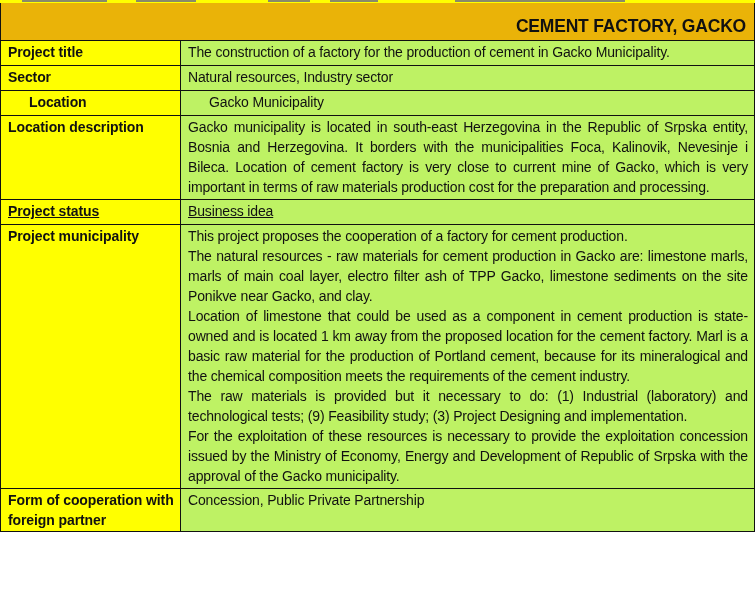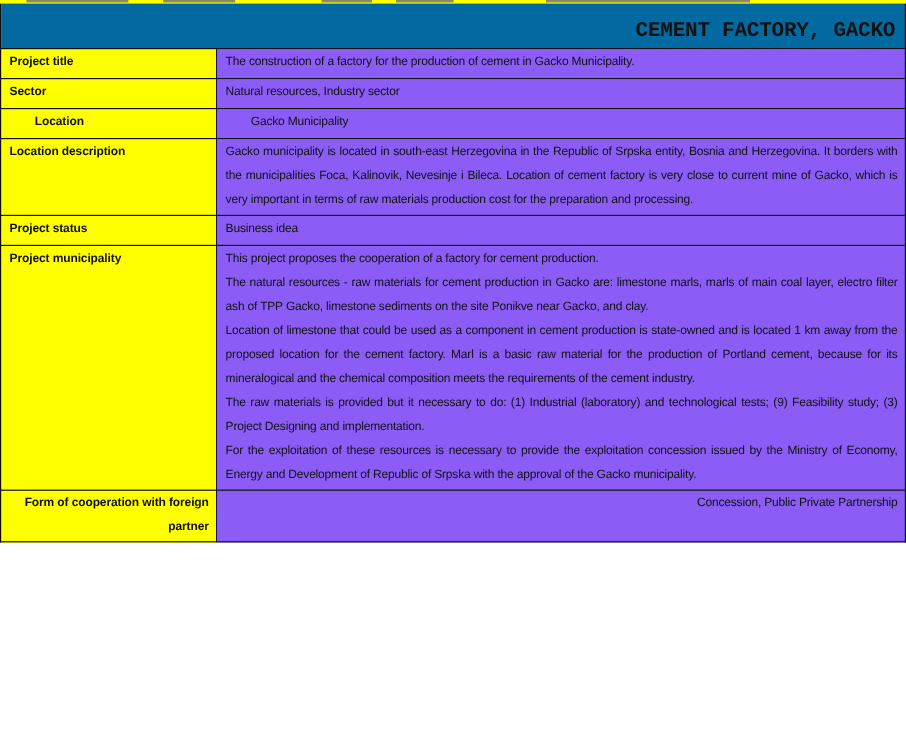--- a/index.html
+++ b/index.html
@@ -35,56 +35,55 @@
       left: 0;
       top: 0;
       width: 754px;
       border-collapse: collapse;
       table-layout: fixed;
     }
     .sheet td {
       border: 1.5px solid #111111;
       vertical-align: top;
       padding: 0 6px 0 7px;
-      font-size: 10px;
+      font-size: 14px;
       line-height: 20px;
     }
     .header-cell {
-      background: #0369a1;
+      background: #eab308;
       text-align: right;
       font-weight: bold;
       font-size: 17.5px !important;
       height: 35px;
       vertical-align: bottom !important;
       padding: 0 8px 4px 0 !important;
       letter-spacing: -0.2px;
-      font-family: Liberation Mono, monospace;
     }
     .label {
       background: #ffff00;
       font-weight: bold;
       width: 165px;
       padding-top: 1px !important;
       letter-spacing: -0.1px;
     }
     .value {
-      background: #8b5cf6;
+      background: #bef264;
       text-align: justify;
       padding-top: 1px !important;
       padding-bottom: 2px !important;
       letter-spacing: -0.15px;
     }
     .value p {
       margin: 0;
     }
     .r-title td { height: 21px; }
     .r-sector td { height: 21px; margin-top: 20px; }
     .r-location td { height: 21px; padding-left: 28px; }
-    .r-status td { height: 21px; }
-    .r-last td { height: 39px; border-bottom: 1.5px solid #111111; text-align: right; }
+    .r-status td { height: 21px; text-decoration: underline; }
+    .r-last td { height: 39px; border-bottom: 1.5px solid #111111; }
   </style>
 </head>
 <body>
 
 <div class="scan-strip">
   <span style="left:22px;width:85px;"></span>
   <span style="left:136px;width:60px;"></span>
   <span style="left:268px;width:42px;"></span>
   <span style="left:330px;width:48px;"></span>
   <span style="left:455px;width:170px;"></span>

